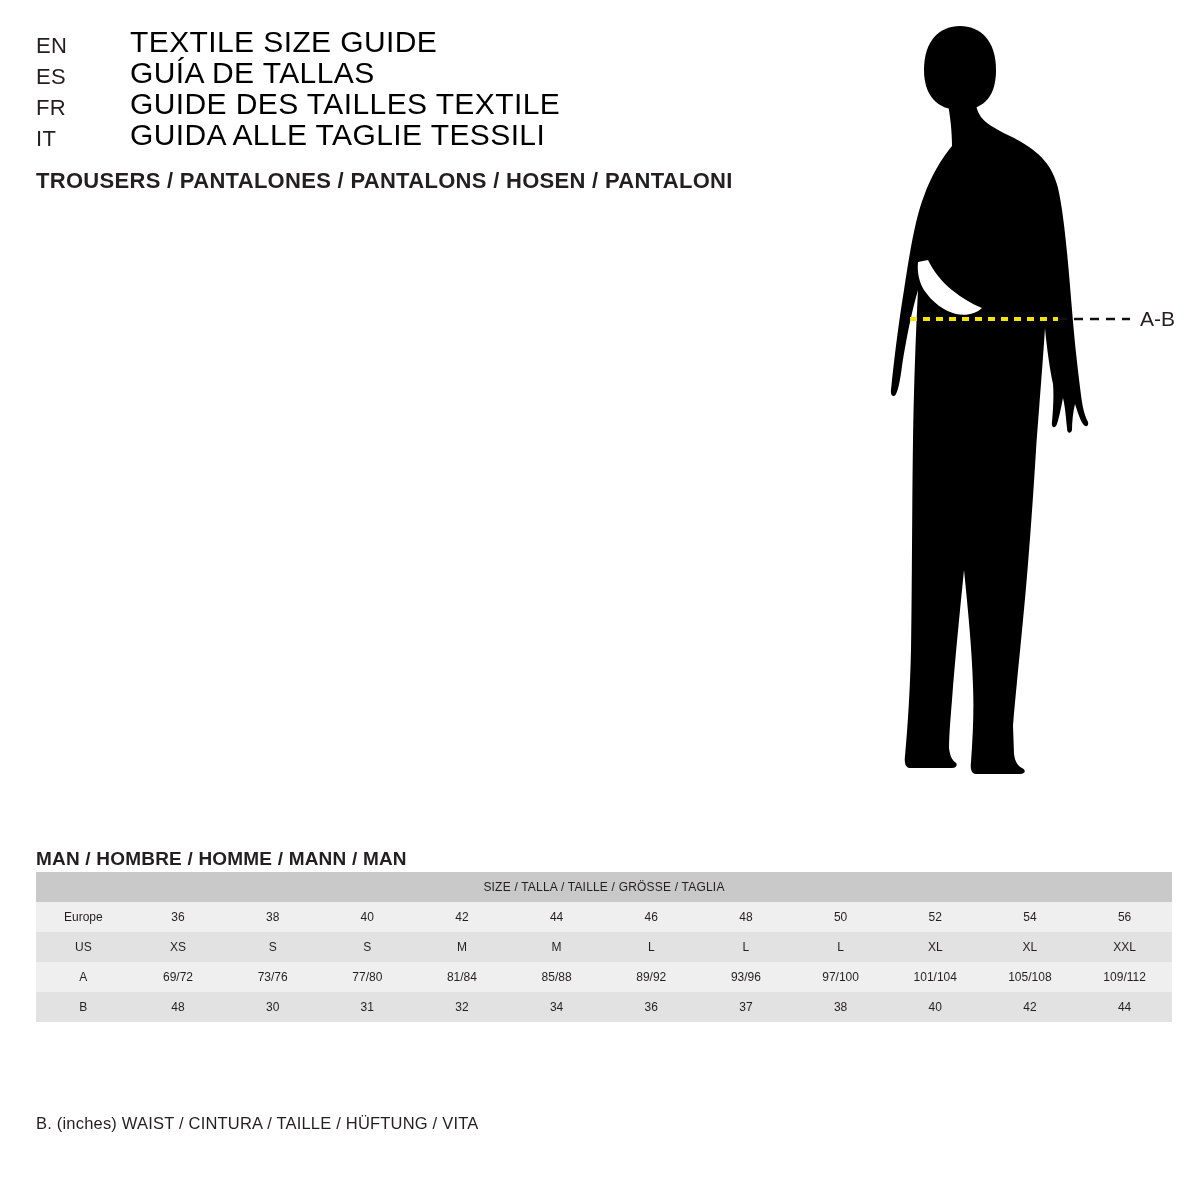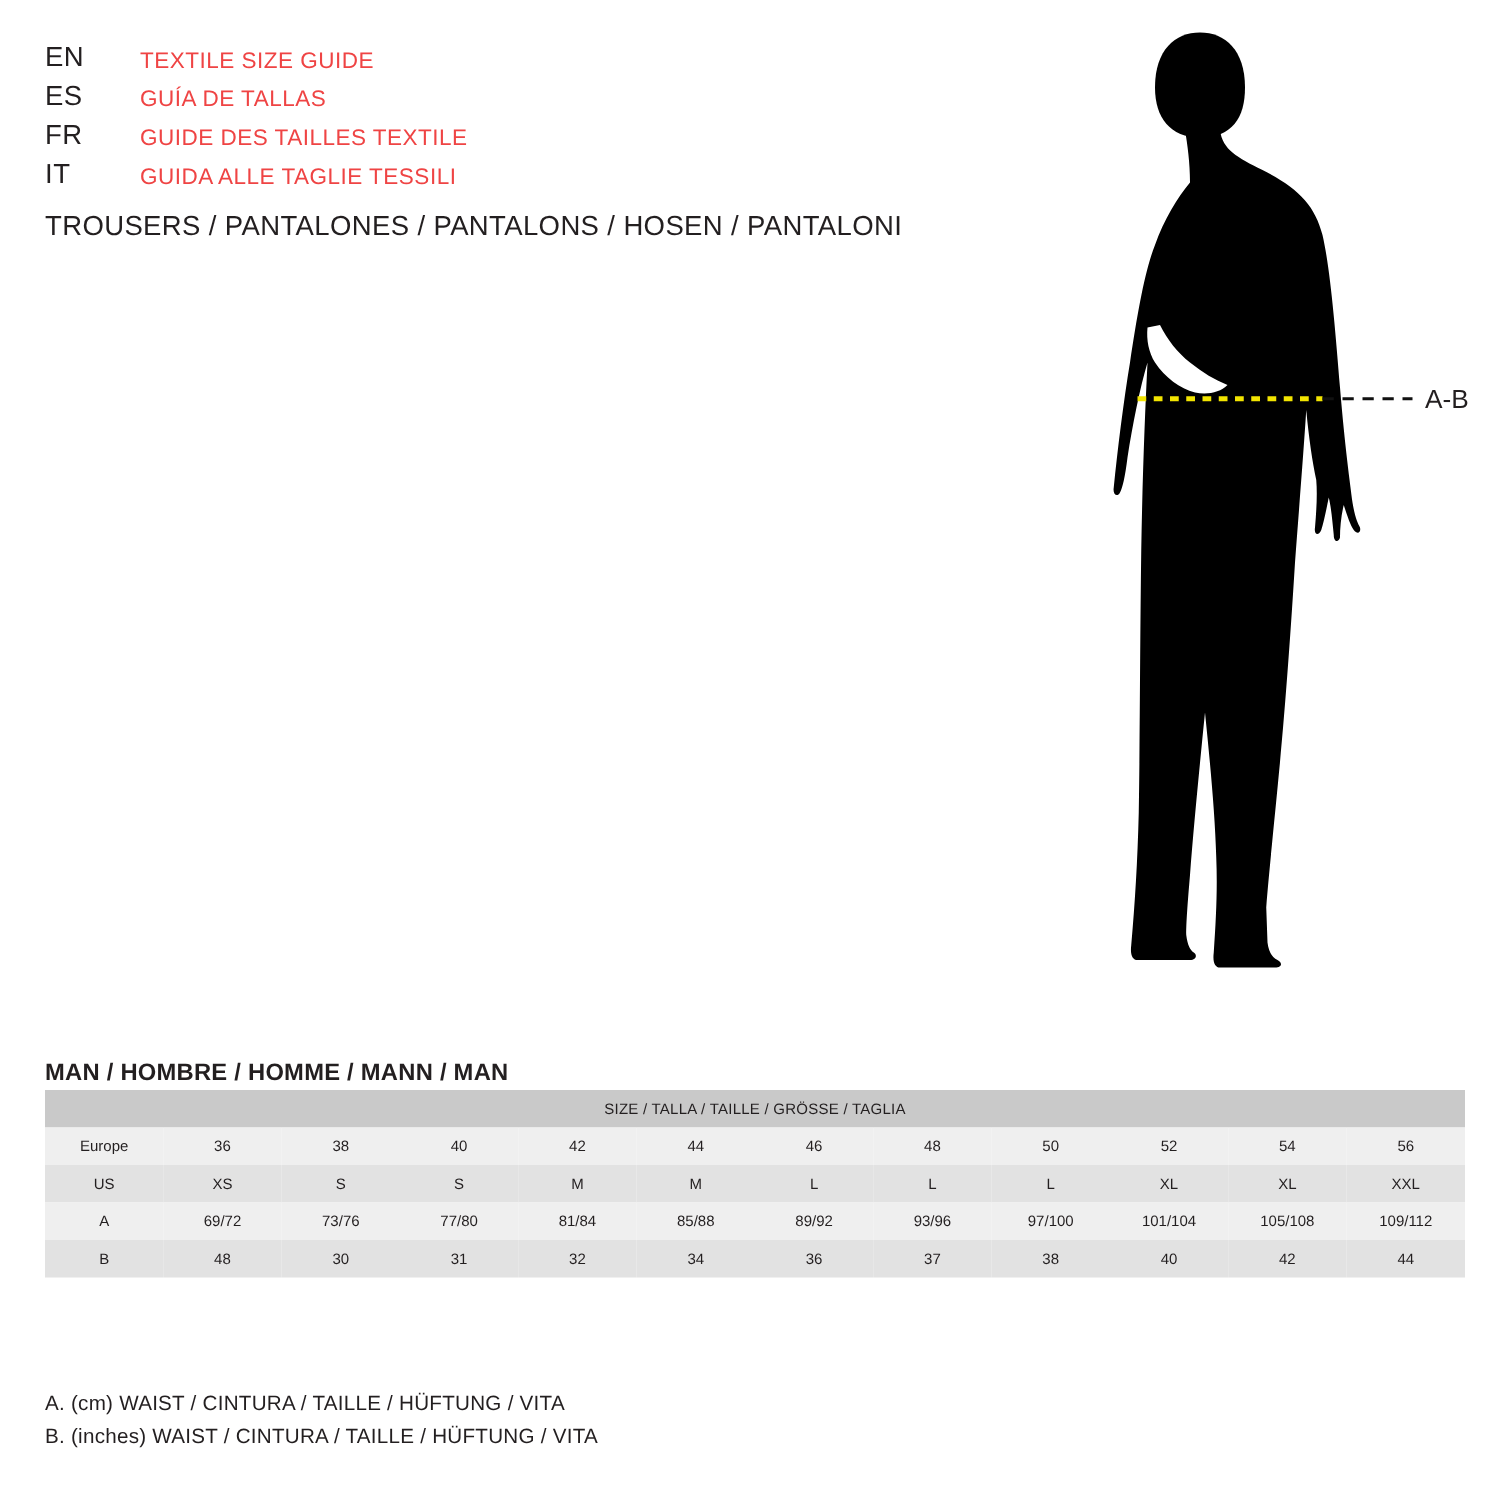--- a/index.html
+++ b/index.html
@@ -28,28 +28,29 @@
     align-items: flex-end;
     height: 31px;
   }
   .lang-code {
     width: 76px;
     font-size: 22px;
     letter-spacing: 0.4px;
     color: #231f20;
   }
   .lang-text {
-    font-size: 18px;
+    font-size: 30px;
     letter-spacing: 0.4px;
-    color: #ef4444;
+    color: #000000;
+    margin-left: 18px;
   }
   #garment-title {
     margin-top: 16px;
     font-size: 22px;
-    font-weight: normal;
+    font-weight: bold;
     letter-spacing: 0.3px;
     color: #231f20;
   }
 
   
   #figure-area {
     position: absolute;
     left: 800px;
     top: 10px;
     width: 400px;
@@ -270,15 +271,14 @@
         <td>38</td>
         <td>40</td>
         <td>42</td>
         <td>44</td>
       </tr>
     </tbody>
   </table>
 </div>
 
 <div id="notes">
-  <div class="note">A. (cm) WAIST / CINTURA / TAILLE / HÜFTUNG / VITA</div>
   <div class="note">B. (inches) WAIST / CINTURA / TAILLE / HÜFTUNG / VITA</div>
 </div>
 
 </body></html>

